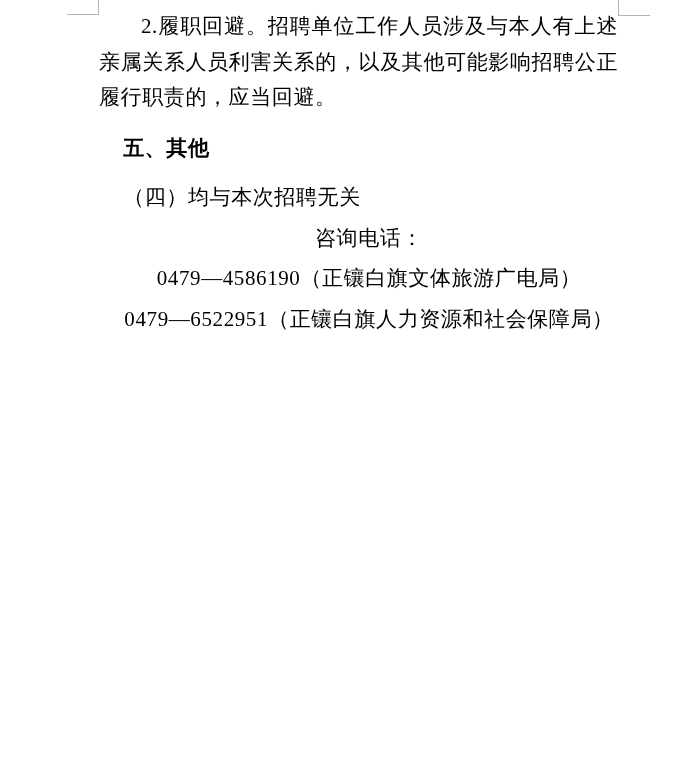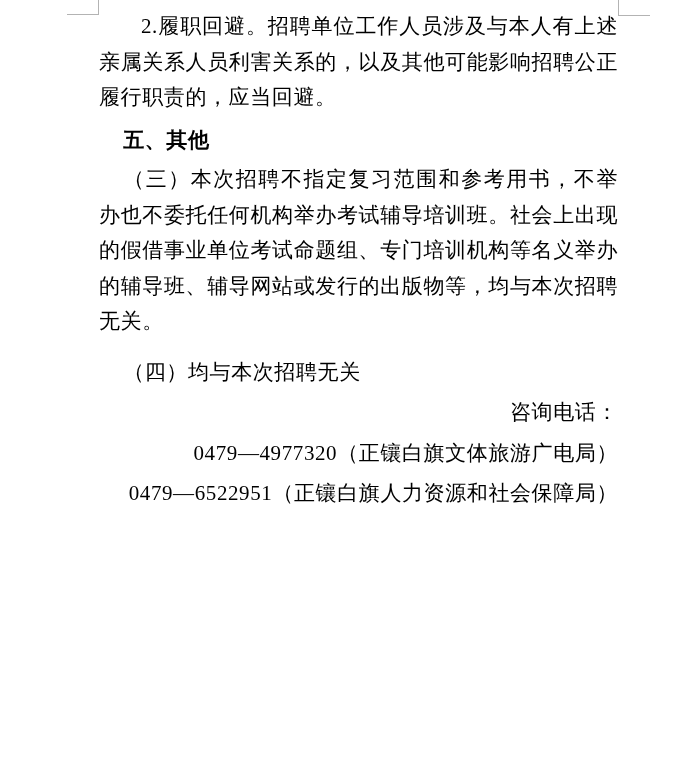--- a/index.html
+++ b/index.html
@@ -54,41 +54,40 @@
     margin-top: 5px;
   }
   .doc p.numbered {
     text-indent: 2em;
   }
   .doc p.item {
     text-indent: 1.15em;
   }
   .doc p.plain {
     text-indent: 1em;
-    text-align: right;
+    text-align: center;
   }
   .doc p.heading {
     text-indent: 1.15em;
     font-weight: bold;
     font-family: "Liberation Sans", "DejaVu Sans", sans-serif;
-    margin-top: 6px;
+    margin-top: 14px;
     text-align: left;
   }
   .doc p.spaced {
     margin-top: 15px;
   }
 </style>
 </head>
 <body>
 
 <div id="page">
   <div class="crop-tl"></div>
   <div class="crop-tr"></div>
   <div class="doc" id="doc-body">
       <p class="numbered">2.履职回避。招聘单位工作人员涉及与本人有上述亲属关系人员利害关系的，以及其他可能影响招聘公正履行职责的，应当回避。</p>
       <p class="heading">五、其他</p>
-      <p class="item">（三）本次招聘不指定复习范围和参考用书，不举办也不委托任何机构举办考试辅导培训班。社会上出现的假借事业单位考试命题组、专门培训机构等名义举办的辅导班、辅导网站或发行的出版物等，均与本次招聘无关。</p>
       <p class="item spaced">（四）均与本次招聘无关</p>
       <p class="plain">咨询电话：</p>
-      <p class="plain">0479—4977320（正镶白旗文体旅游广电局）</p>
+      <p class="plain">0479—4586190（正镶白旗文体旅游广电局）</p>
       <p class="plain">0479—6522951（正镶白旗人力资源和社会保障局）</p>
     </div>
 </div>
 
 </body></html>

